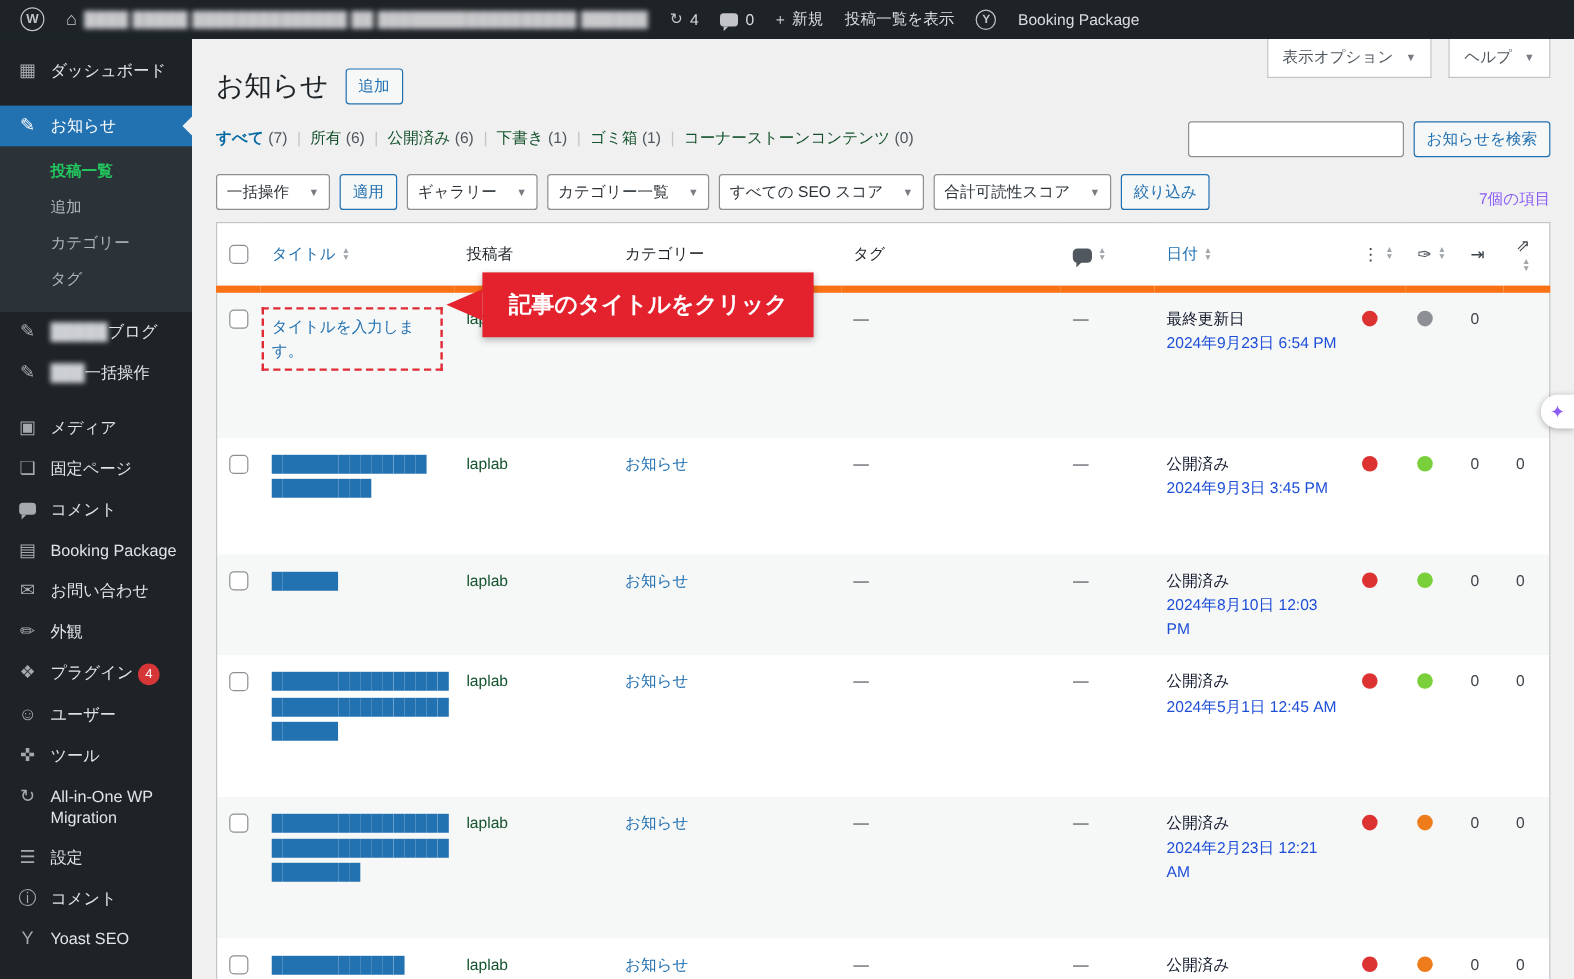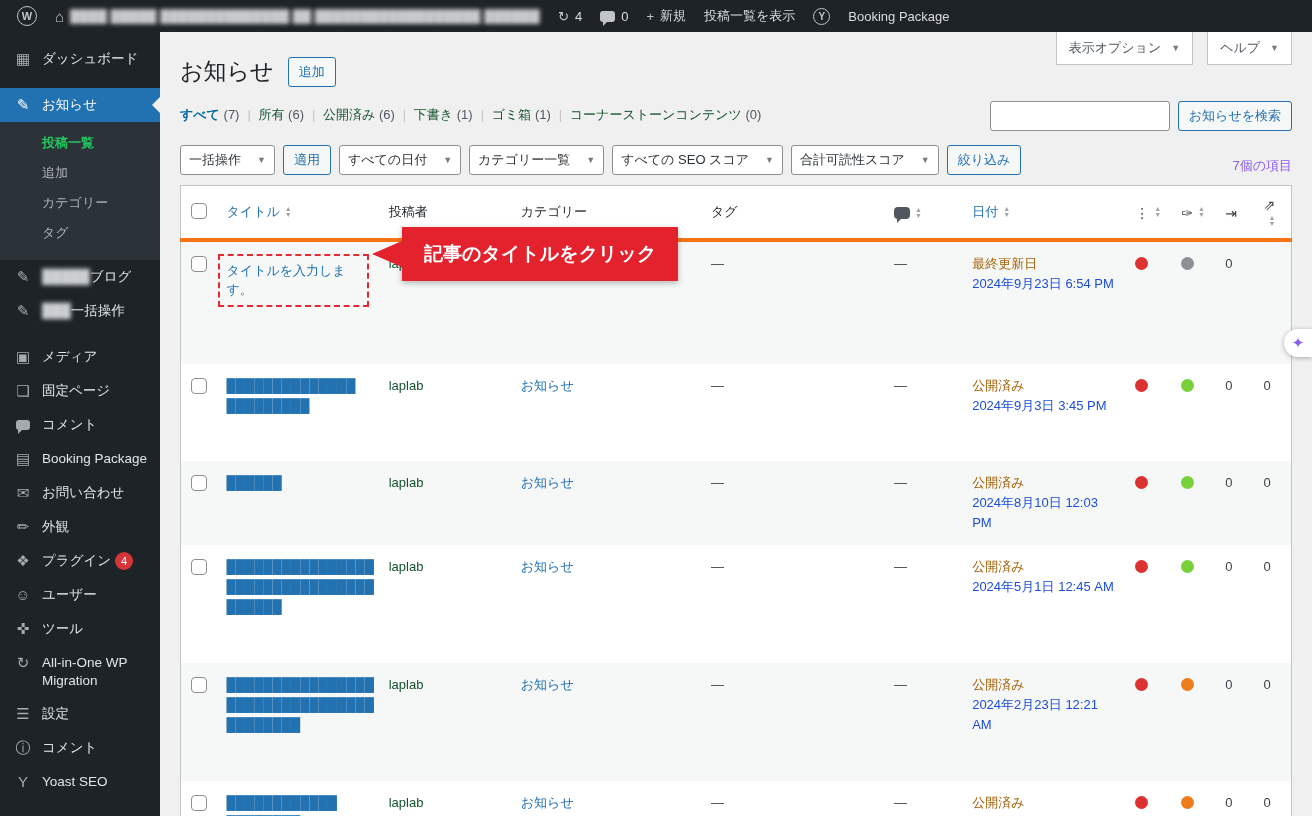--- a/index.html
+++ b/index.html
@@ -58,40 +58,40 @@
   .btn{border:1px solid #2271b1;color:#2271b1;background:#f6f7f7;border-radius:3px;height:30px;padding:0 10px;font-size:13px;display:inline-flex;align-items:center;cursor:pointer}
 
   .filter-row{display:flex;gap:8px;align-items:flex-end;margin-top:14px}
   .select{display:inline-flex;align-items:center;gap:16px;border:1px solid #8c8f94;background:#fff;border-radius:3px;padding:0 8px;height:30px;color:#2c3338;font-size:13px;cursor:pointer}
   .spacer{flex:1}
   .item-count{color:#8b5cf6}
 
   
   .list-wrap{margin-top:10px;position:relative}
   table{width:100%;border-collapse:collapse;background:#fff;border:1px solid #c3c4c7;table-layout:fixed}
-  thead th{border-bottom:4px solid #f97316;text-align:left;padding:10px 10px;font-weight:400;color:#1d2327;font-size:13px;vertical-align:middle}
+  thead th{border-bottom:6px solid #f97316;text-align:left;padding:10px 10px;font-weight:400;color:#1d2327;font-size:13px;vertical-align:middle}
   th.sortable{color:#2271b1;cursor:pointer}
   .sorter{display:inline-flex;flex-direction:column;margin-left:5px;vertical-align:middle}
   .sorter span{font-size:7px;line-height:6px;color:#a0a5aa}
   td{vertical-align:top;padding:12px 10px;font-size:13px;color:#3c434a;line-height:1.55}
   tbody tr:nth-of-type(odd){background:#f6f7f7}
   tbody tr:nth-of-type(1){height:124px}
   tbody tr:nth-of-type(2){height:97px}
   tbody tr:nth-of-type(3){height:81px}
   tbody tr:nth-of-type(4){height:118px}
   tbody tr:nth-of-type(5){height:118px}
   tbody tr:nth-of-type(6){height:110px}
   input[type=checkbox]{appearance:none;-webkit-appearance:none;width:16px;height:16px;border:1px solid #8c8f94;border-radius:4px;background:#fff;cursor:pointer;margin-top:2px}
   .row-title{font-weight:400;color:#2271b1;line-height:1.5}
   .row-title.boxed{display:inline-block;border:2px dashed #e02b35;padding:5px 7px;margin-left:-9px}
   .hdr-bub{display:inline-block;width:16px;height:12px;background:#50575e;border-radius:4px;position:relative;vertical-align:middle}
   .hdr-bub::after{content:"";position:absolute;left:3px;bottom:-4px;border-top:5px solid #50575e;border-right:5px solid transparent}
   .colicon{font-size:14px;color:#3c434a;vertical-align:middle}
   .dot{width:13px;height:13px;border-radius:50%;display:inline-block;margin-top:3px}
-  .date-status{color:#a16207}
+  .date-status{color:#0f172a}
   .date-val{color:#1d4ed8}
 
   
   .callout{position:absolute;left:222px;top:42px;background:#e4222e;color:#fff;font-size:19px;font-weight:700;padding:0 22px;height:54px;display:flex;align-items:center;box-shadow:0 2px 6px rgba(0,0,0,.28);z-index:5;white-space:nowrap}
   .callout::before{content:"";position:absolute;left:-30px;top:50%;margin-top:-13px;border-top:13px solid transparent;border-bottom:13px solid transparent;border-right:30px solid #e4222e}
 
   
   #sparkle{position:fixed;right:0;top:329px;width:28px;height:28px;background:#fff;border-radius:14px 0 0 14px;box-shadow:0 1px 5px rgba(0,0,0,.3);display:flex;align-items:center;justify-content:center;color:#8b5cf6;font-size:15px;z-index:60;cursor:pointer}
 </style>
 </head>
@@ -242,21 +242,21 @@
     </div>
   </div>
 
   <div class="filter-row">
     <span class="select">
         <span>一括操作</span>
         <span class="caret">▼</span>
       </span>
     <span class="btn">適用</span>
     <span class="select">
-        <span>すべての日付</span>
+        <span>ギャラリー</span>
         <span class="caret">▼</span>
       </span>
     <span class="select">
         <span>カテゴリー一覧</span>
         <span class="caret">▼</span>
       </span>
     <span class="select">
         <span>すべての SEO スコア</span>
         <span class="caret">▼</span>
       </span>

